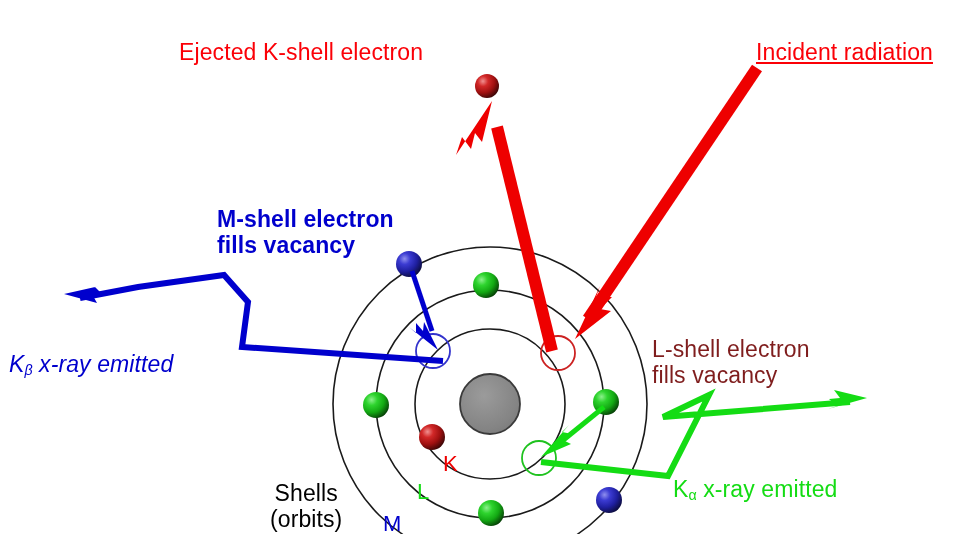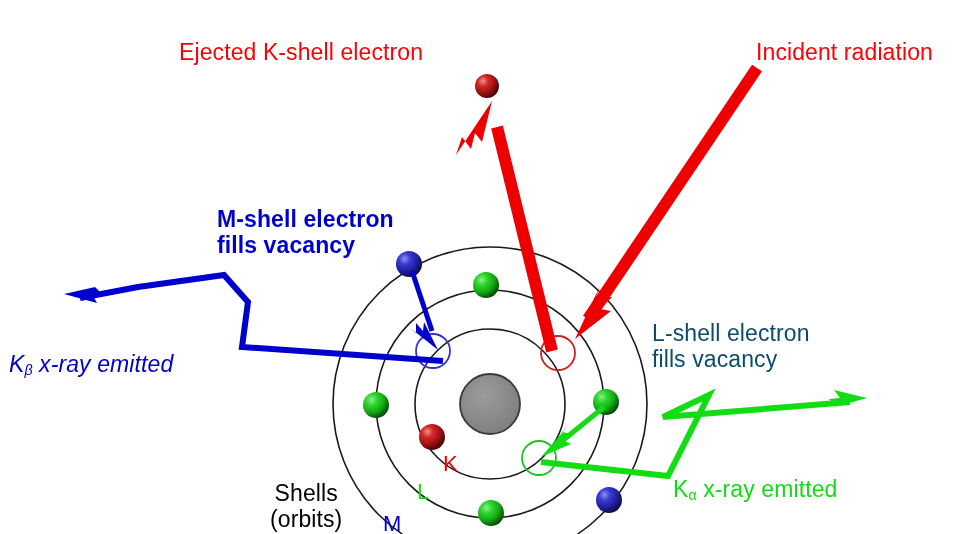--- a/index.html
+++ b/index.html
@@ -39,37 +39,38 @@
   }
   #label-ejected-electron {
     left: 179px;
     top: 1px;
     color: #fb0007;
   }
   #label-incident-radiation {
     left: 756px;
     top: 1px;
     color: #fb0007;
+    text-decoration: underline;
   }
   #label-m-shell-fills {
     left: 217px;
     top: 168px;
     color: #0000cd;
     font-weight: bold;
   }
   #label-kbeta-emitted {
     left: 9px;
     top: 313px;
     color: #0000cd;
     font-style: italic;
   }
   #label-l-shell-fills {
     left: 652px;
-    top: 282px;
-    color: #0c4a6e;
+    top: 298px;
+    color: #7f1d1d;
   }
   #label-kalpha-emitted {
     left: 673px;
     top: 438px;
     color: #14dc14;
   }
   #label-shells-orbits {
     left: 270px;
     top: 442px;
     color: #000000;

